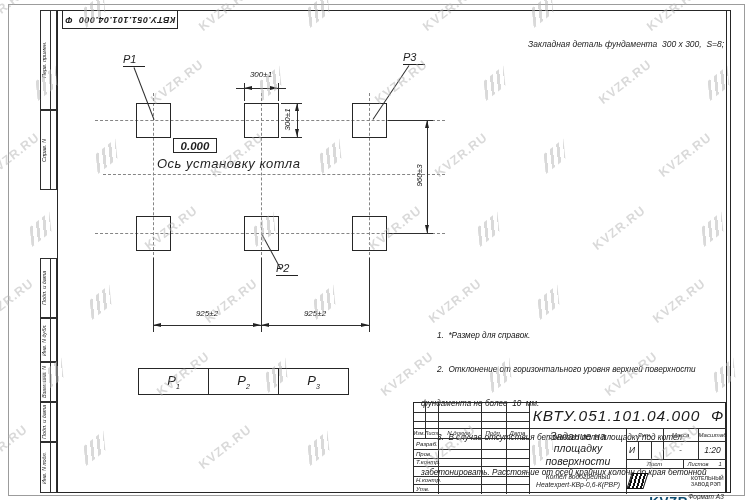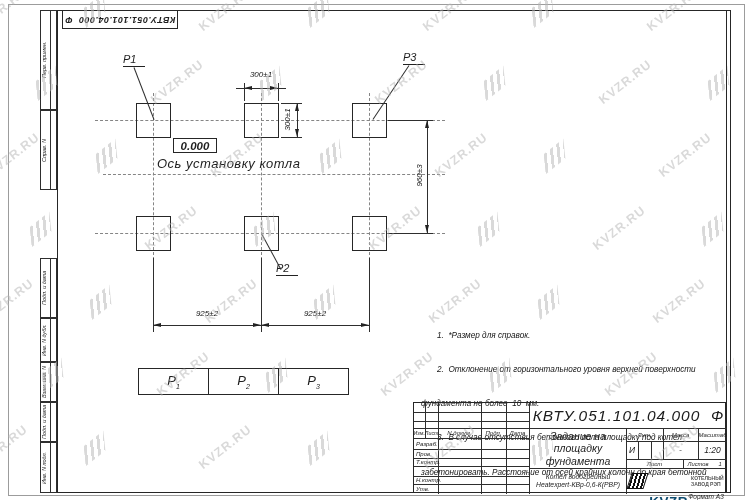--- a/index.html
+++ b/index.html
@@ -104,20 +104,21 @@
     </div>
   <div class="side-cell" style="top:402px;height:40px">
       <i class="sub"></i>
       <span class="rot">Подп. и дата</span>
     </div>
   <div class="side-cell" style="top:442px;height:51px">
       <i class="sub"></i>
       <span class="rot">Инв. N подл.</span>
     </div>
 
+  <div class="embed-note">Закладная деталь фундамента  300 х 300,  S=8;</div>
 
   <div class="clh" style="left:95px;top:120px;width:350px"></div>
   <div class="clh" style="left:103px;top:174px;width:342px"></div>
   <div class="clh" style="left:95px;top:233px;width:350px"></div>
   <div class="clv" style="left:153px;top:93px;height:167px"></div>
   <div class="clv" style="left:261px;top:93px;height:167px"></div>
   <div class="clv" style="left:369px;top:93px;height:167px"></div>
 
   <div class="sq" style="left:136px;top:103px"></div>
   <div class="sq" style="left:244px;top:103px"></div>
@@ -222,21 +223,21 @@
     <span class="t la" style="left:2px;top:46px;width:22px;height:9px">Пров.</span>
     <span class="t la" style="left:2px;top:55px;width:22px;height:8px">Т.контр.</span>
     <span class="t la" style="left:2px;top:73px;width:22px;height:8px">Н.контр.</span>
     <span class="t la" style="left:2px;top:81px;width:22px;height:10px">Утв.</span>
 
     <span class="t doc" style="left:116px;top:0;width:197px;height:25px">КВТУ.051.101.04.000  Ф</span>
 
     <div class="t ttl" style="left:116px;top:26px;width:96px;height:39px">
       <div>Задание на</div>
       <div>площадку</div>
-      <div>фундамента</div>
+      <div>поверхности</div>
     </div>
     <div class="t prod" style="left:116px;top:65px;width:96px;height:26px">
       <div>Котел водогрейный</div>
       <div>Heatexpert-КВр-0,6-К(РВР)</div>
     </div>
 
     <span class="t" style="left:212px;top:25px;width:37px;height:13px">Лит.</span>
     <span class="t" style="left:249px;top:25px;width:35px;height:13px">Масса</span>
     <span class="t" style="left:284px;top:25px;width:29px;height:13px">Масштаб</span>
     <span class="t val" style="left:212px;top:38px;width:12px;height:18px">И</span>

